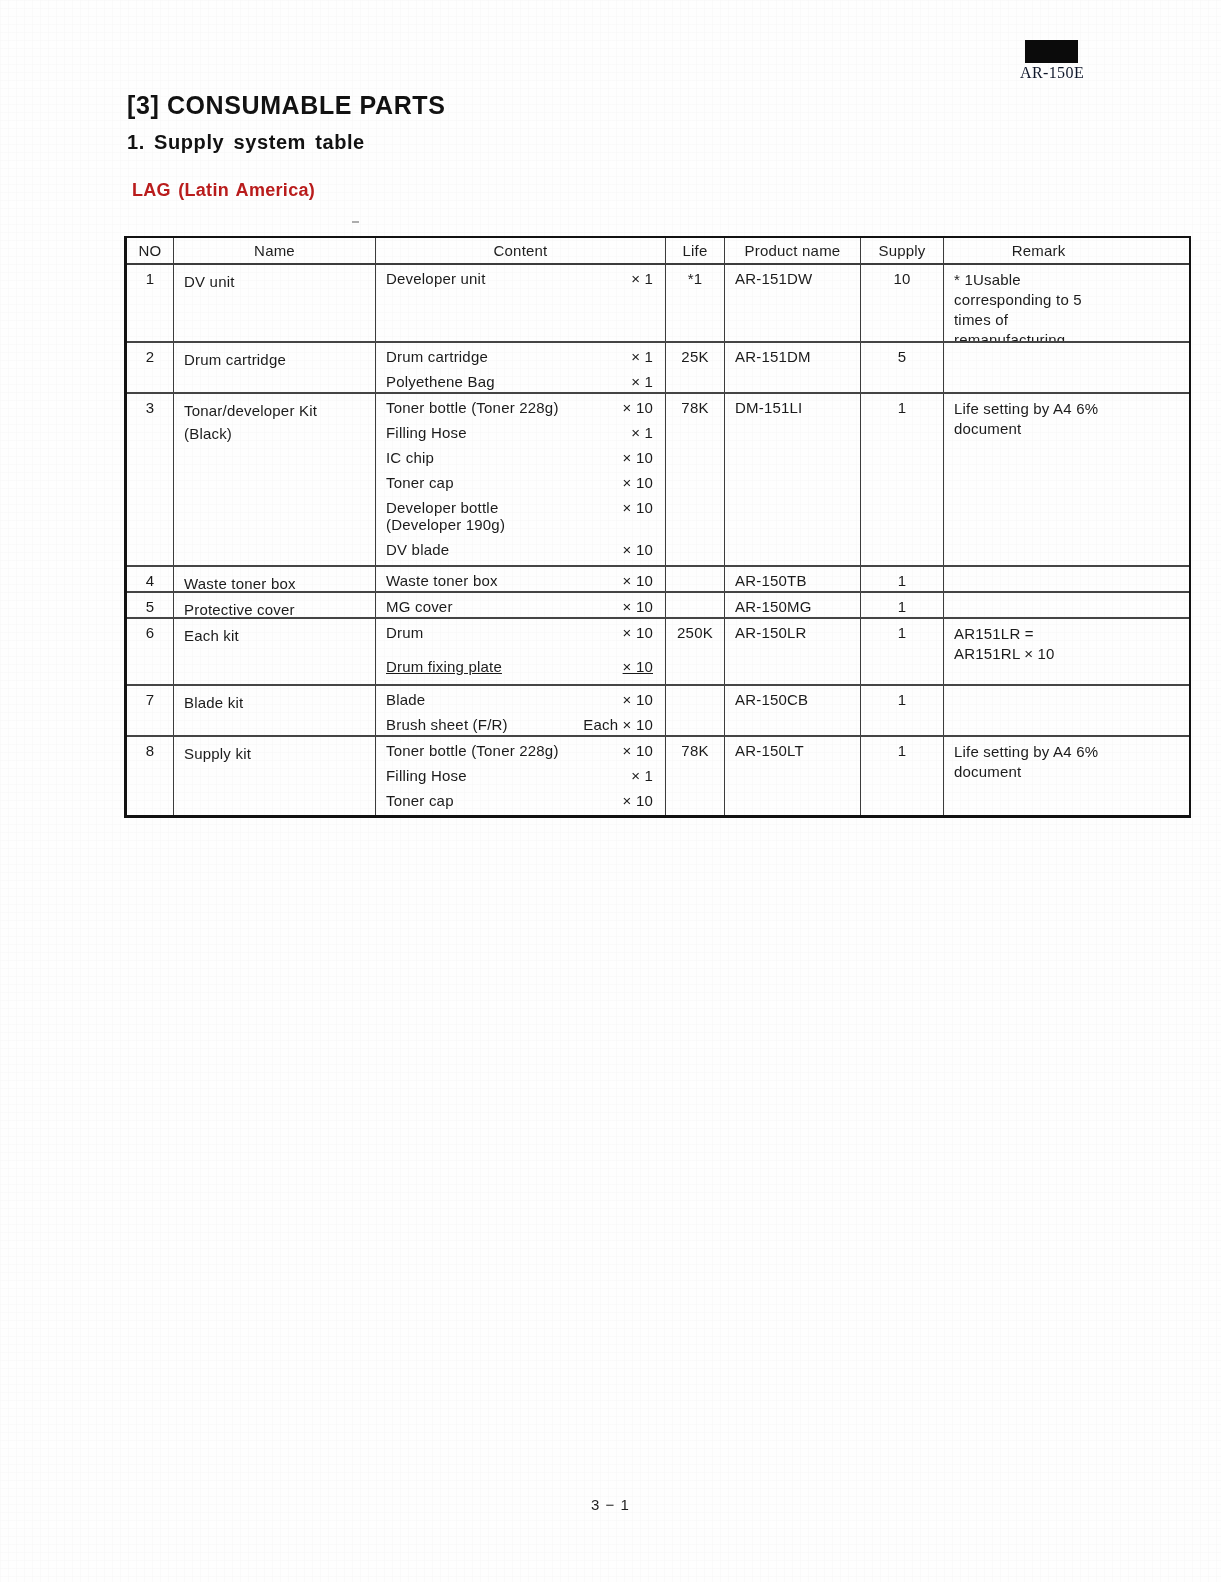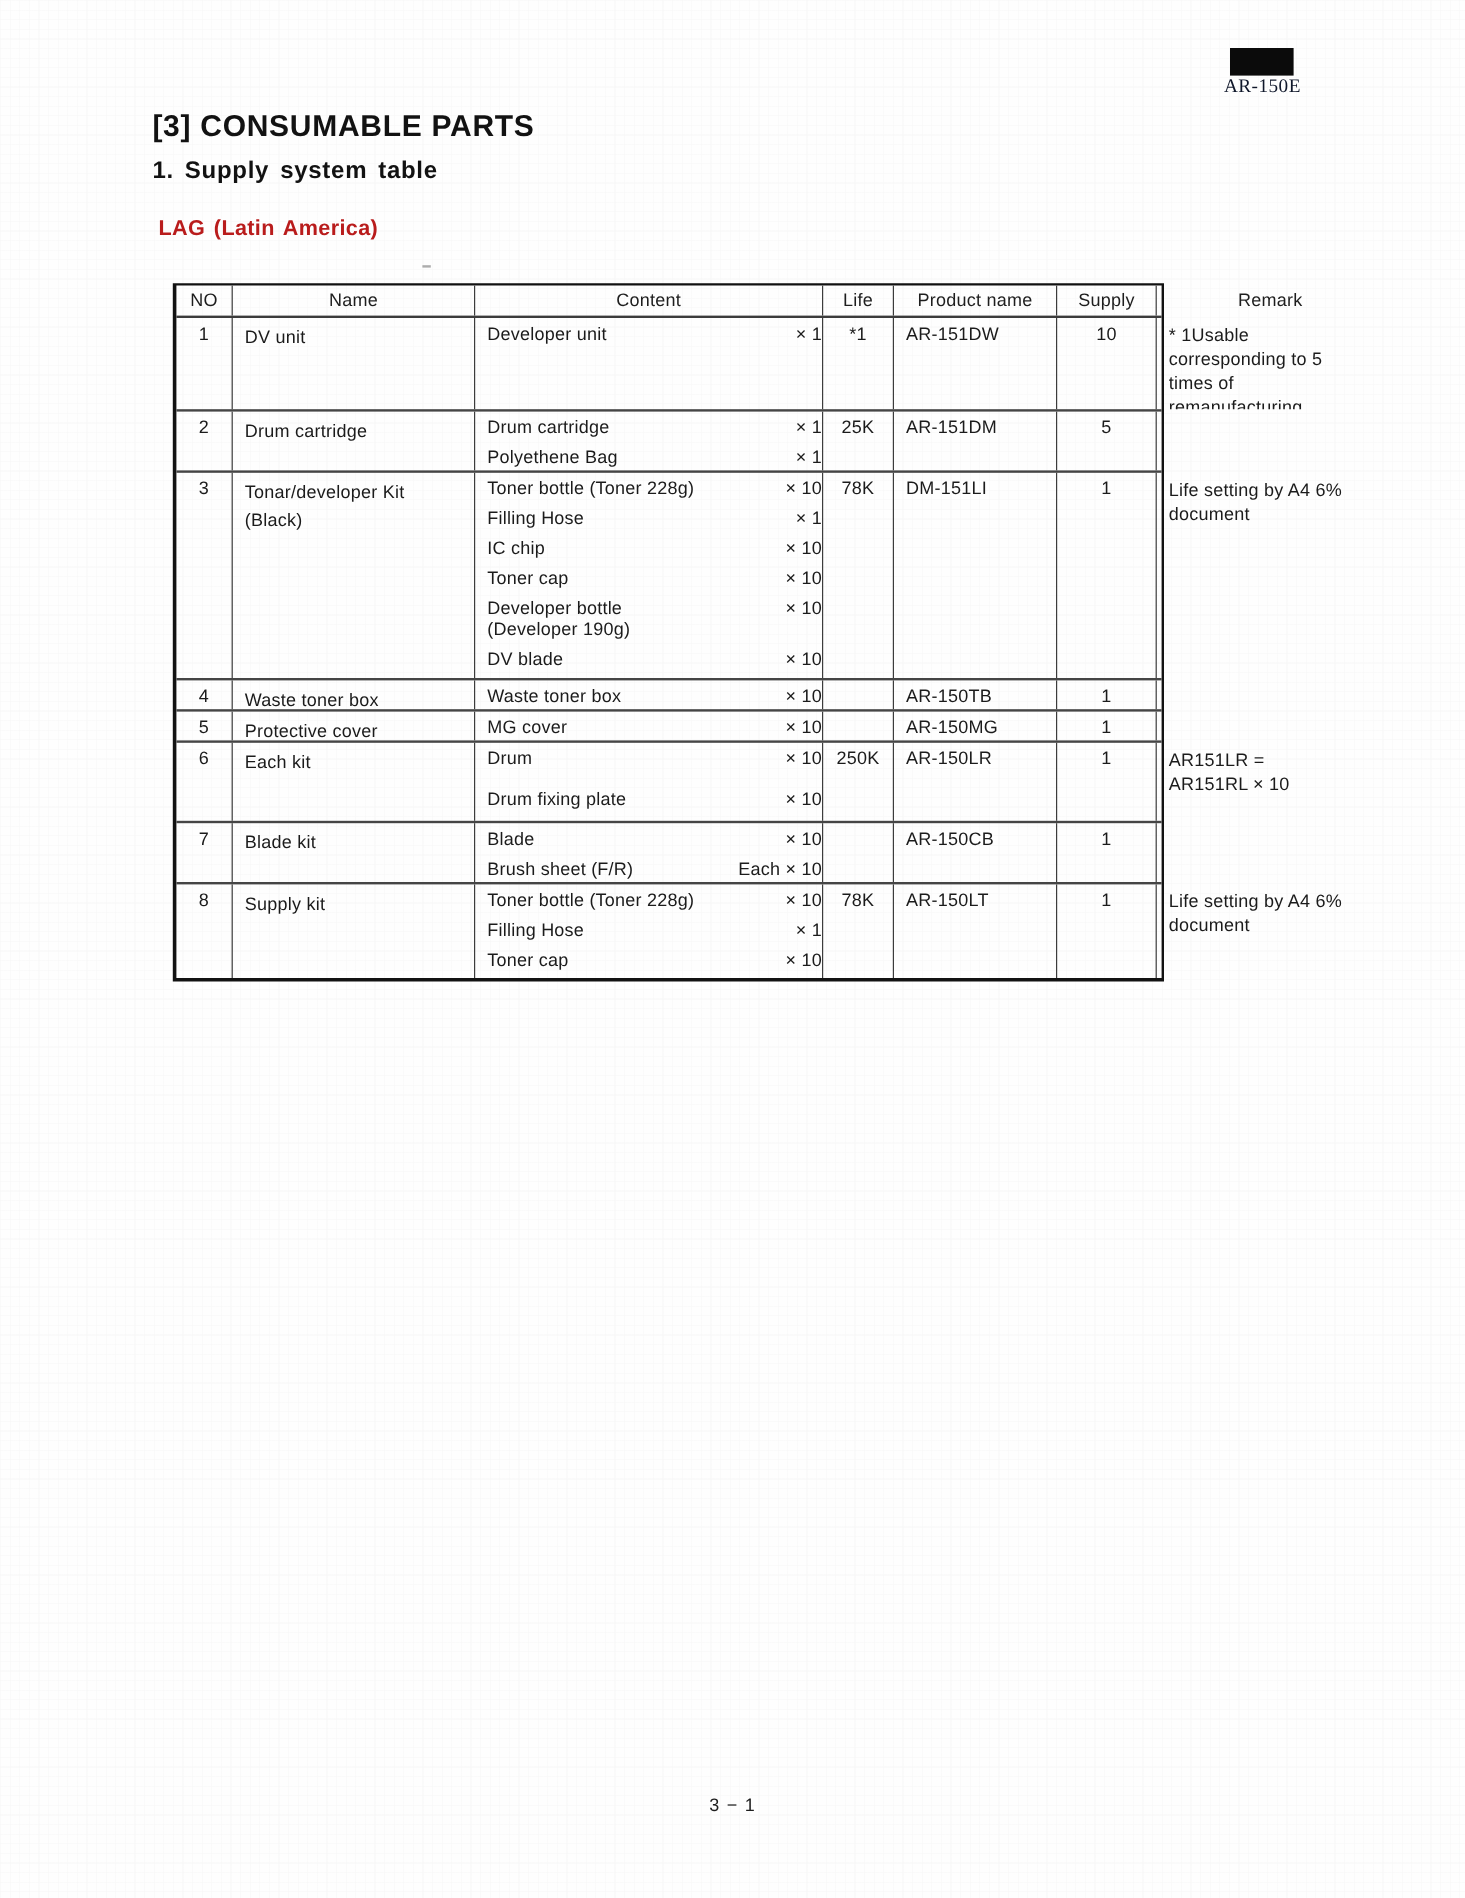--- a/index.html
+++ b/index.html
@@ -35,24 +35,24 @@
     font-size:20px; font-weight:bold; letter-spacing:.6px; word-spacing:3px; color:#121212;
   }
   .title-3 {
     position:absolute; left:132px; top:180px;
     font-size:18px; font-weight:bold; letter-spacing:.3px; word-spacing:2px; color:#b91c1c;
   }
 
   .artifact-dash { position:absolute; left:352px; top:221px; width:7px; height:2px; background:#8a8a8a; opacity:.7; }
 
   .supply-table {
-    position:absolute; left:124px; top:236px; width:826px;
+    position:absolute; left:124px; top:236px; width:1067px;
     border:2px solid #121212; border-left-width:3px; border-bottom-width:3px;
     background:transparent;
-    font-size:15px; letter-spacing:.2px;margin-left:20px;
+    font-size:15px; letter-spacing:.2px;
   }
   .trow {
     display:grid;
     grid-template-columns:47px 202px 290px 59px 136px 83px 189px;
   }
   .thead { height:27px; border-bottom:2px solid #3c3c3c; }
   .thead > div {
     display:flex; align-items:center; justify-content:center;
     border-right:1px solid #3c3c3c; font-size:15px; color:#1e1e1e;
   }
@@ -63,23 +63,23 @@
   .trow.body-row > div { border-right:1px solid #3c3c3c; padding-top:5px; overflow:hidden; }
   .trow.body-row > div:last-child { border-right:none; }
 
   .td-no   { text-align:center; line-height:17px; }
   .td-name { padding-left:10px; white-space:pre-line; line-height:23px; }
   .td-life { text-align:center; line-height:17px; }
   .td-product { padding-left:10px; line-height:17px; }
   .td-package { text-align:center; line-height:17px; }
   .td-remark  { padding-left:10px; padding-right:6px; white-space:pre-line; line-height:20px; }
 
-  .td-content { padding-left:10px; }
+  .td-content { padding-left:10px; padding-right:12px; }
   .citem { display:flex; justify-content:space-between; align-items:flex-start; margin-bottom:8px; }
-  .citem.gap { margin-top:17px; }
+  .citem.gap { margin-top:17px;text-decoration:underline; }
   .ci-name { white-space:pre-line; line-height:17px; }
   .ci-qty  { line-height:17px; white-space:nowrap; padding-left:8px; }
 
   .page-number {
     position:absolute; left:0; right:0; top:1496px; text-align:center;
     font-size:15px; letter-spacing:1px; color:#1e1e1e;
   }
 </style>
 </head>
 <body>

